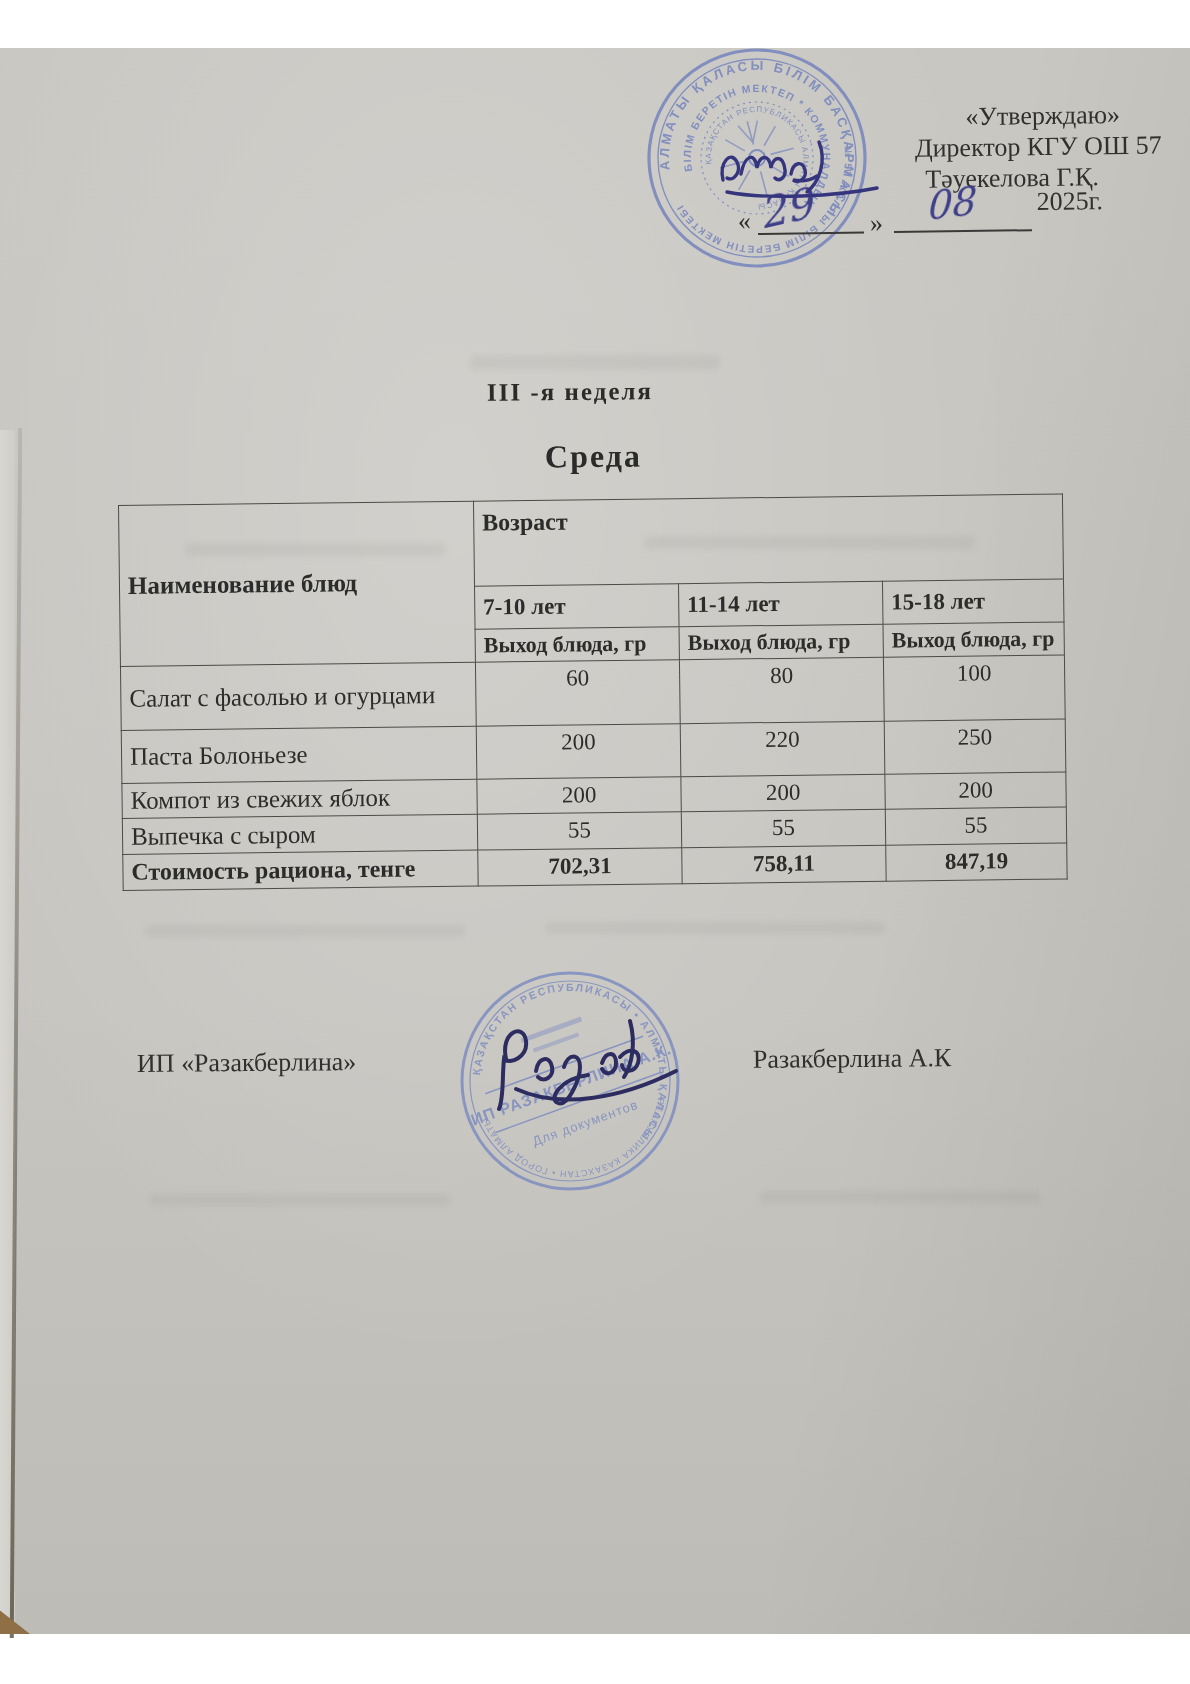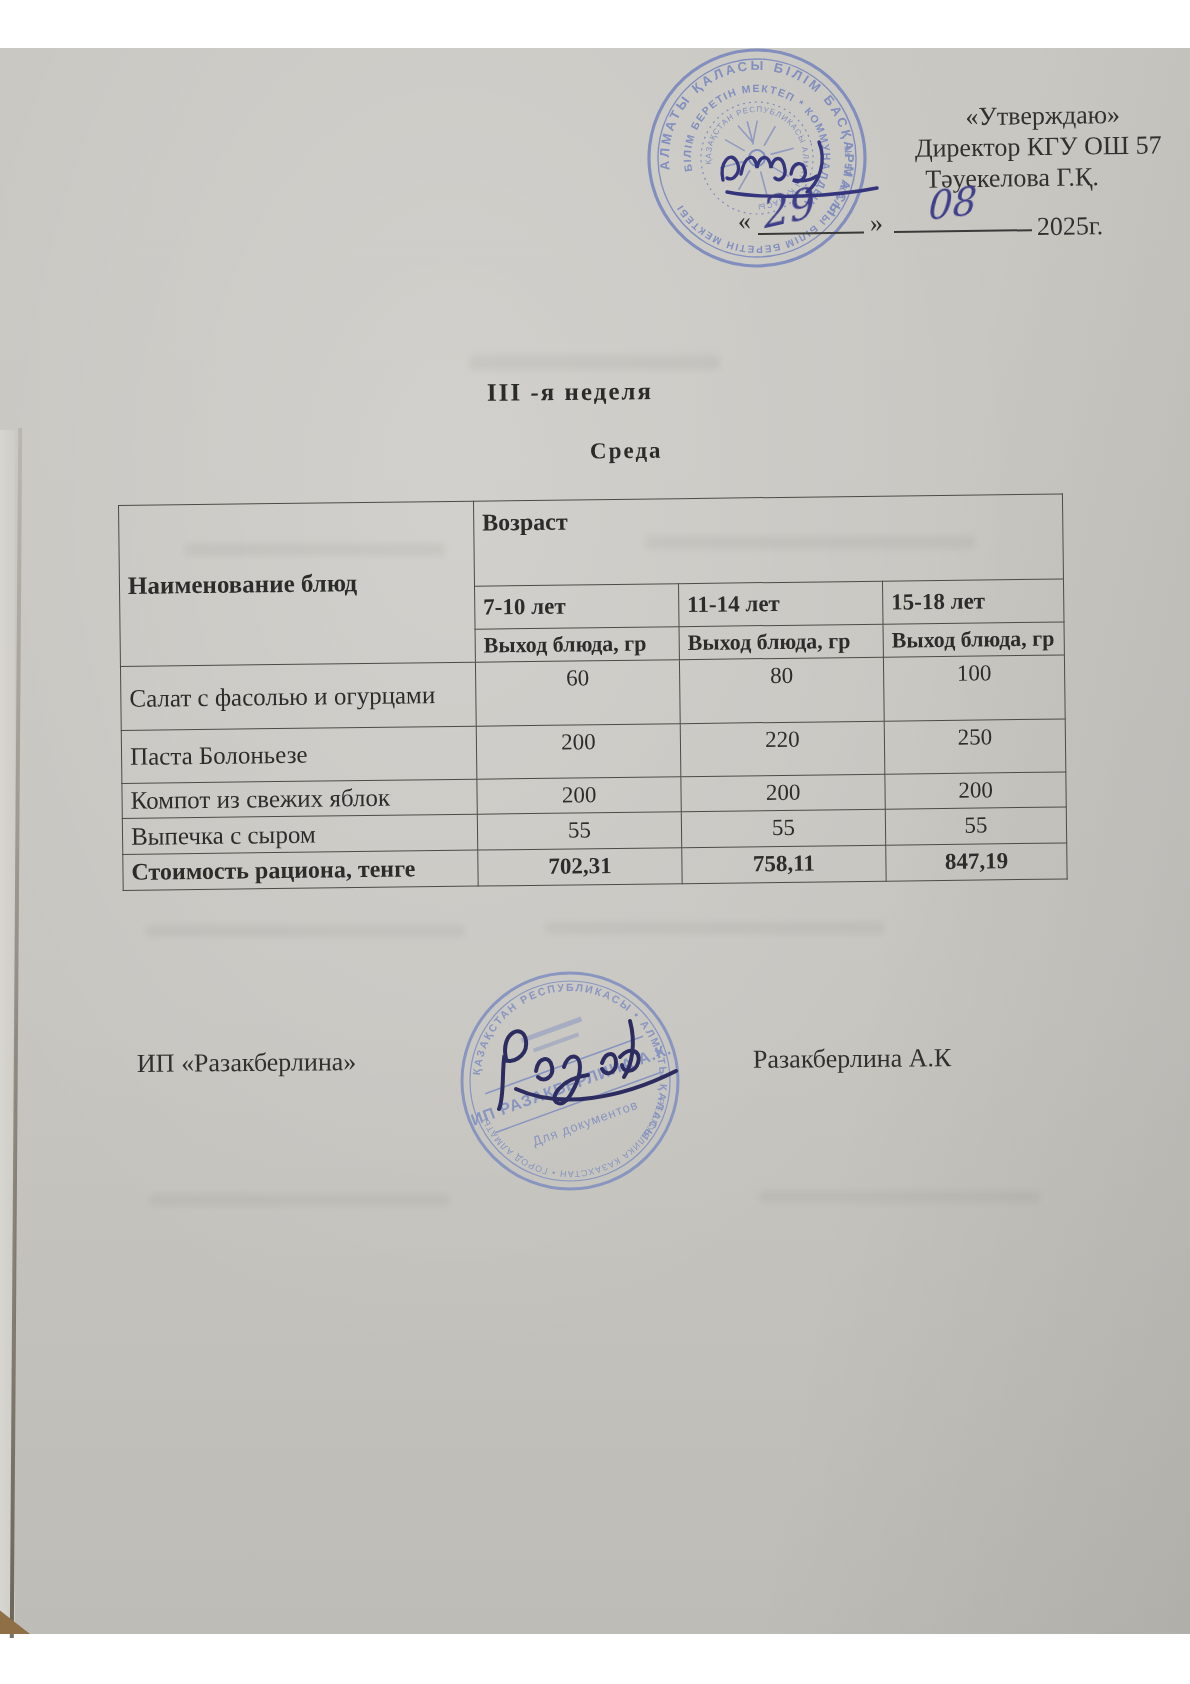--- a/index.html
+++ b/index.html
@@ -113,38 +113,38 @@
 
   <div class="abs" style="left:0;top:0;width:1190px;height:300px;transform:rotate(-0.8deg);transform-origin:900px 160px;">
     <span class="appr-line" style="left:966px;top:103px;">«Утверждаю»</span>
     <span class="appr-line" style="left:915px;top:134px;">Директор КГУ ОШ 57</span>
     <span class="appr-line" style="left:925px;top:165px;">Тәуекелова Г.Қ.</span>
 
     <span class="appr-line" style="left:737px;top:204px;">«</span>
     <div class="uline" style="left:757px;top:230px;width:106px;"></div>
     <span class="appr-line" style="left:869px;top:208px;">»</span>
     <div class="uline" style="left:893px;top:230px;width:138px;"></div>
-    <span class="appr-line" style="left:1036px;top:214px;">2025г.</span>
+    <span class="appr-line" style="left:1036px;top:189px;">2025г.</span>
 
     <span class="hand" style="left:762px;top:182px;font-size:42px;transform:rotate(-12deg) skewX(-8deg);">29</span>
     <span class="hand" style="left:928px;top:182px;font-size:38px;transform:rotate(-6deg) skewX(-10deg);">08</span>
   </div>
 
   <svg class="sig" style="left:715px;top:128px;width:200px;height:90px;" viewBox="0 0 200 90">
     <g fill="none" stroke="#35357d" stroke-width="3.4" stroke-linecap="round">
       <path d="M8 52 C4 34 16 22 22 34 C27 44 18 54 12 50"></path>
       <path d="M26 46 C30 26 40 24 42 40 C44 28 54 24 56 40 C58 28 68 26 70 42 C71 50 64 54 60 50"></path>
       <path d="M76 46 c2 -12 12 -14 14 -4 c2 8 -6 14 -12 10 c10 2 18 0 24 -4"></path>
       <path d="M104 14 C112 34 104 54 92 64"></path>
       <path d="M12 64 C52 72 122 68 162 60"></path>
     </g>
   </svg>
 
   <span class="title" style="left:487px;top:378px;font-size:25px;transform:rotate(-0.6deg);">III -я  неделя</span>
-  <span class="title" style="left:545px;top:438px;font-size:23px;transform:rotate(-0.6deg);margin-left:45px;">Среда</span>
+  <span class="title" style="left:545px;top:438px;font-size:32px;transform:rotate(-0.6deg);">Среда</span>
 
   <table id="menu-table">
     <colgroup>
         <col style="width:355px">
         <col style="width:204px">
         <col style="width:204px">
         <col style="width:181px">
       </colgroup>
     <tbody>
         <tr style="height:85px;">

